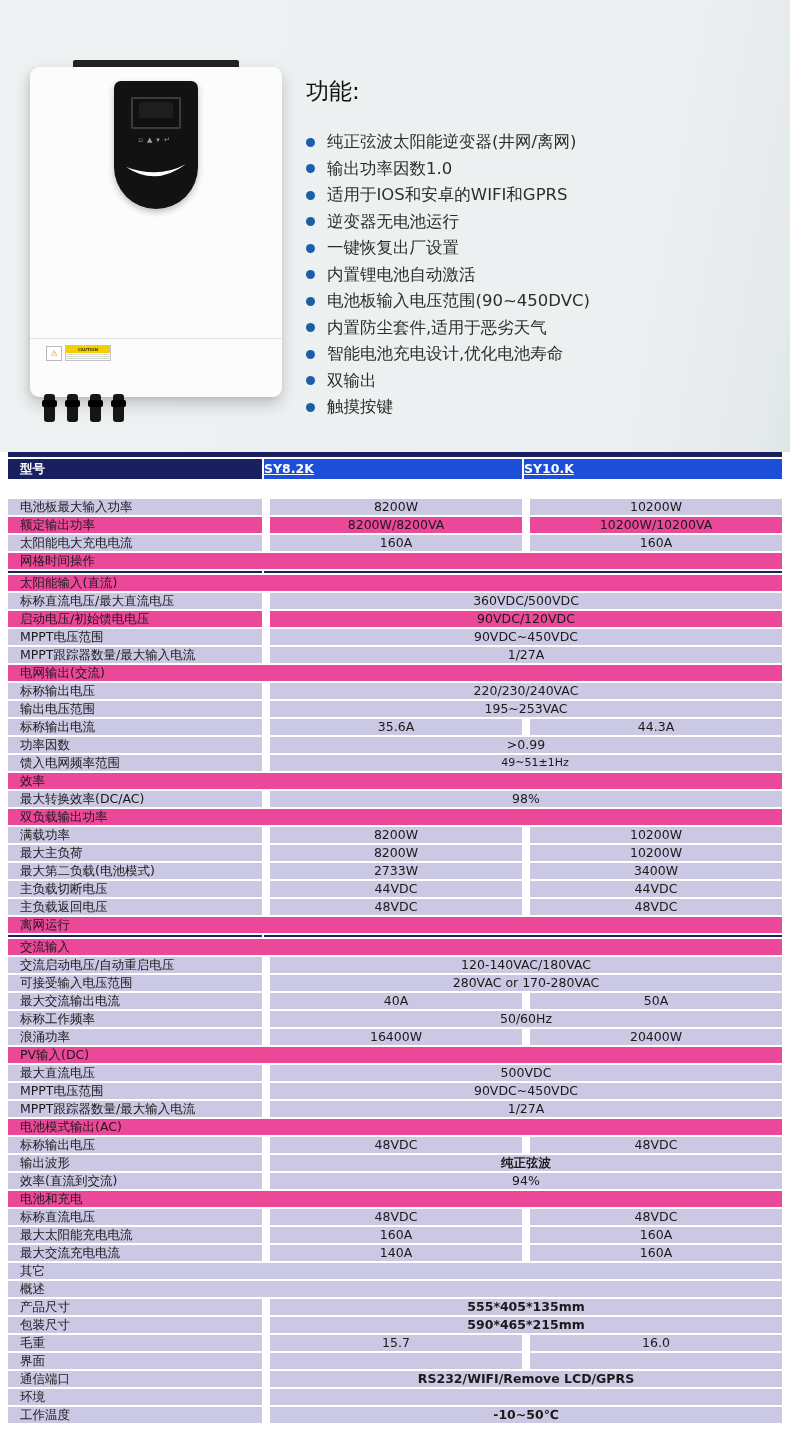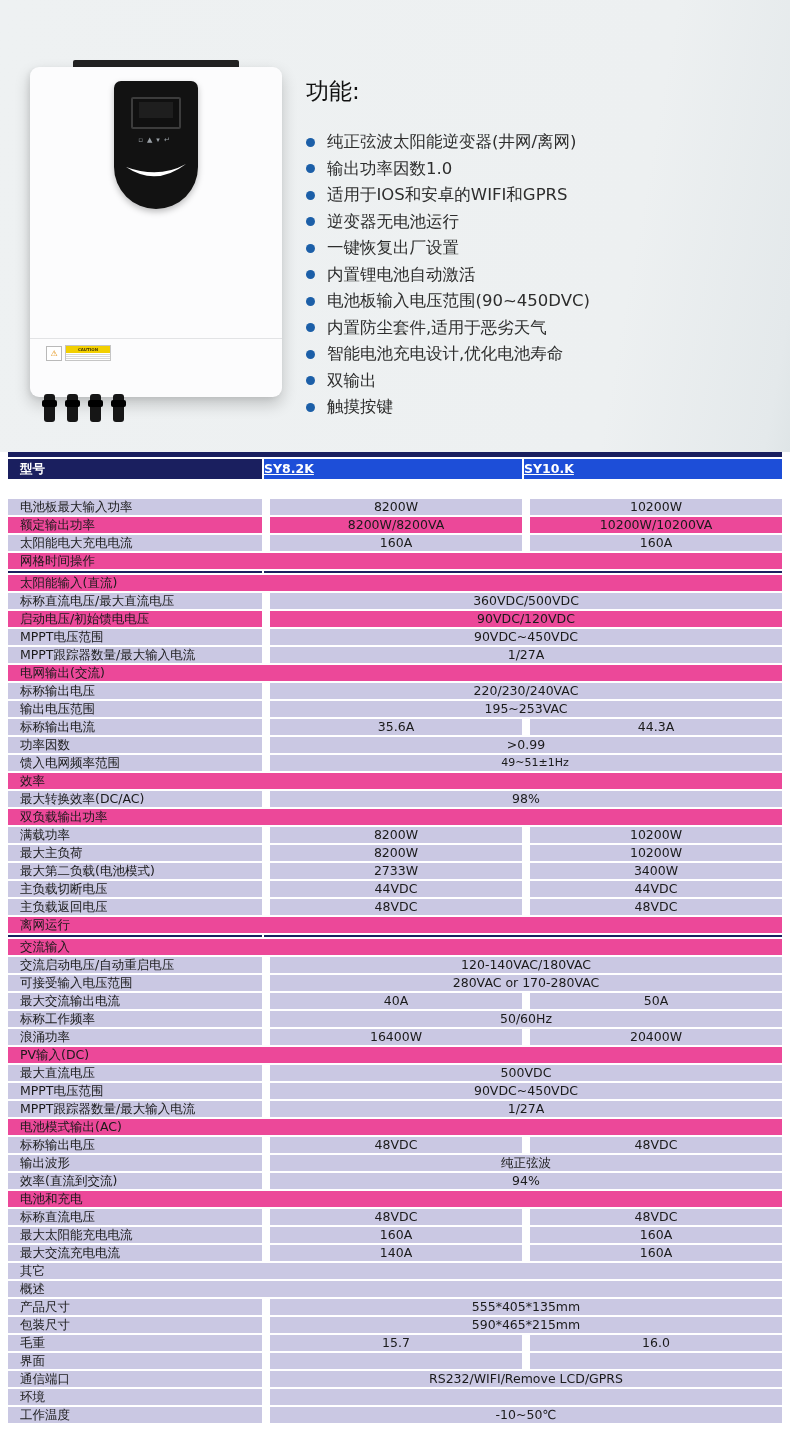--- a/index.html
+++ b/index.html
@@ -44,21 +44,21 @@
   .hc1{width:254px;background:#1a1f5f;padding-left:12px;box-sizing:border-box;margin-right:2px;}
   .hc{flex:1;background:#1d4ed8;text-align:left;text-decoration:underline;}
   .hc.gap{margin-right:2px;}
   .t-row{display:flex;height:16px;margin-bottom:2px;font-size:12.5px;line-height:16px;color:#1a1a1a;}
   .c-label{width:254px;padding-left:12px;box-sizing:border-box;margin-right:8px;white-space:nowrap;overflow:hidden;}
   .c-val{flex:1;text-align:center;}
   .c-val.gap{margin-right:8px;}
   .c-full{flex:1;padding-left:12px;box-sizing:border-box;white-space:nowrap;}
   .bg-L{background:#cac8e3;}
   .bg-W{background:#ec4899;}
-  .bold{font-weight:normal;}
+  .bold{font-weight:bold;}
   .small{font-size:11px;padding-left:18px;}
   .navy-divider{display:flex;height:2px;margin-bottom:2px;}
   .nd1{width:254px;background:#1a1f5f;margin-right:2px;}
   .nd2{flex:1;background:#1a1f5f;}
 </style>
 </head>
 <body>
 
 <div class="page">
 

